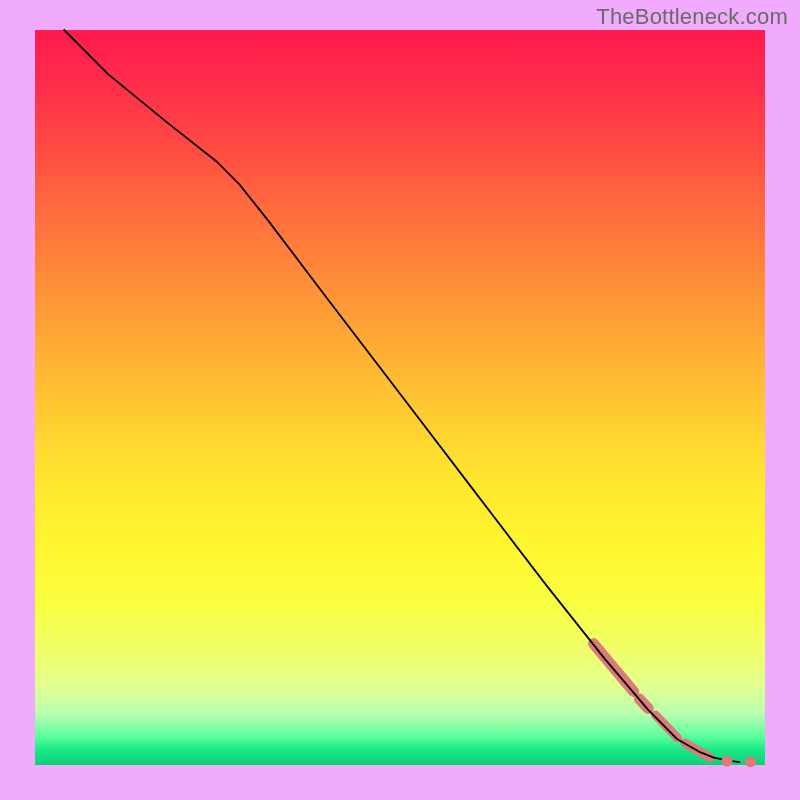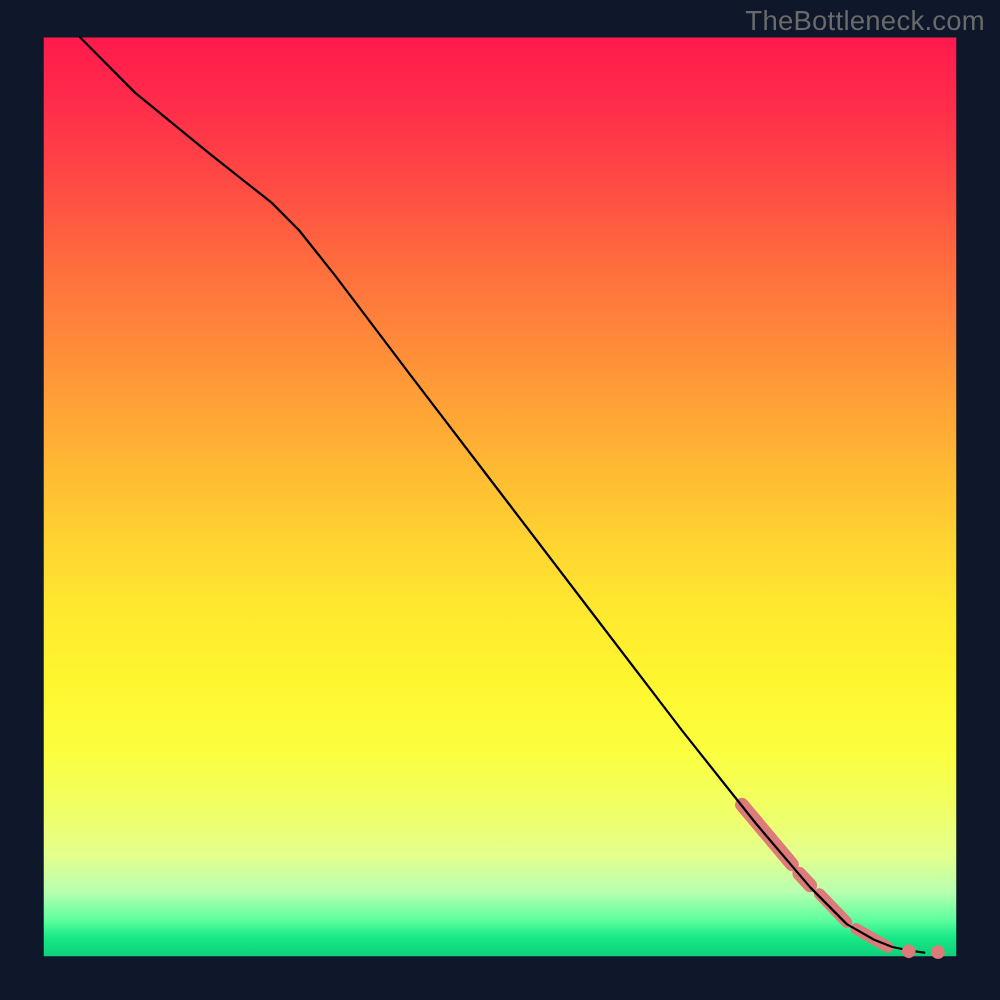--- a/index.html
+++ b/index.html
@@ -8,21 +8,21 @@
     width: 800px;
     height: 800px;
     background: #000;
     font-family: Arial, Helvetica, sans-serif;
     overflow: hidden;
   }
   .frame {
     position: relative;
     width: 800px;
     height: 800px;
-    background: #0f172a;
+    background: #f0abfc;
   }
   .attribution {
     position: absolute;
     top: 4px;
     right: 12px;
     color: #6a6a6a;
     font-size: 22px;
     font-weight: 500;
     letter-spacing: 0.2px;
     user-select: none;

